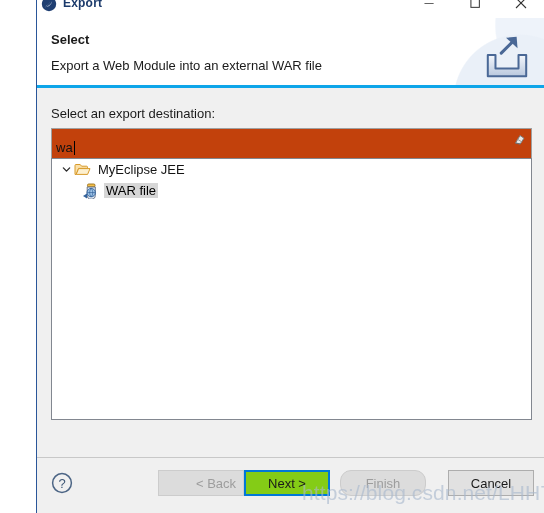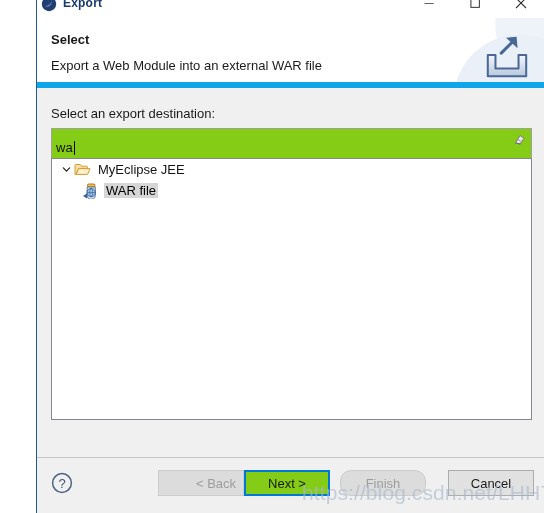--- a/index.html
+++ b/index.html
@@ -75,21 +75,21 @@
     justify-content: center;
     color: #3b3b3b;
   }
   .winbtn svg { display:block; }
 
   
   .header {
     position: relative;
     height: 70px;
     background: #ffffff;
-    border-bottom: 6px solid #0ea5e9;
+    border-bottom: 3px solid #0ea5e9;
     box-sizing: border-box;
     overflow: hidden;
   }
   .header-title {
     position: absolute;
     left: 14px;
     top: 14px;
     font-size: 13px;
     font-weight: bold;
     color: #1a1a1a;
@@ -134,21 +134,21 @@
     top: 18px;
     font-size: 13px;
     color: #1a1a1a;
   }
   .filter-input {
     position: absolute;
     left: 14px;
     top: 40px;
     width: 481px;
     height: 38px;
-    background: #84cc16;
+    background: #c2410c;
     border: 1px solid #a0a0a0;
     box-sizing: border-box;
     display: flex;
     align-items: center;
   }
   .filter-value {
     font-size: 13px;
     color: #111;
     padding-left: 4px;
     white-space: pre;

